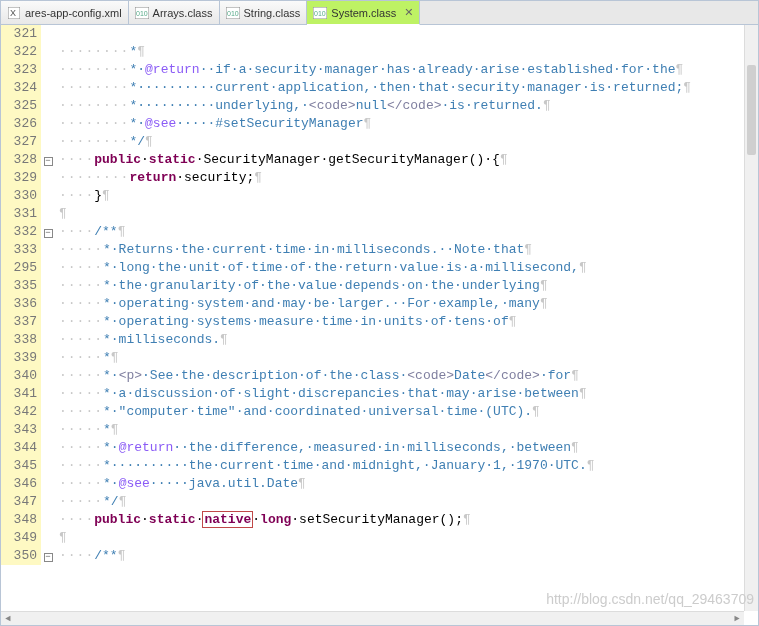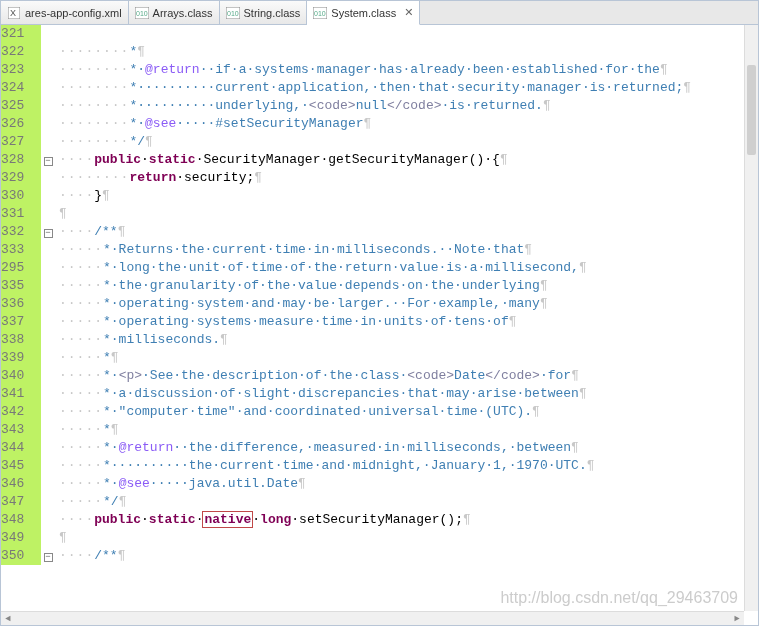--- a/index.html
+++ b/index.html
@@ -26,21 +26,21 @@
     padding: 0 6px;
     border-right: 1px solid #b8c5d6;
     background: linear-gradient(#fafafa,#e8e8e8);
     cursor: pointer;
     gap: 4px;
     font-family: Tahoma, Arial, sans-serif;
     font-size: 11px;
     color: #333;
   }
   .tab.active {
-    background: #ffffff;
+    background: #bef264;
     border-bottom: 1px solid #fff;
     margin-bottom: -1px;
   }
   .tab .icon { width: 14px; height: 14px; display: flex; align-items: center; justify-content: center; }
   .tab-close { font-family: Arial,sans-serif; color: #666; margin-left: 4px; font-size: 11px; }
   .editor {
     position: absolute;
     left: 0;
     right: 14px;
     top: 24px;
@@ -48,24 +48,25 @@
     overflow: hidden;
     white-space: nowrap;
   }
   .line {
     display: flex;
     height: 18px;
     line-height: 18px;
   }
   .lineno {
     width: 40px;
+    text-align: right;
     color: #787878;
     padding-right: 4px;
     user-select: none;
-    background: #bef264;
+    background: #fef9c3;
   }
   .fold-col {
     width: 14px;
     text-align: center;
     color: #787878;
     user-select: none;
     position: relative;
     background: #fff;
   }
   .fold-box {
@@ -120,25 +121,25 @@
   }
   .harrow {
     position:absolute;
     top:0;bottom:0;
     width:14px;
     display:flex;align-items:center;justify-content:center;
     color:#888;font-size:9px;
   }
   .watermark {
     position:absolute;
-    right:20px;
+    right:4px;
     bottom:18px;
     color:#cccccc;
     font-family:Arial,sans-serif;
-    font-size:16px;
+    font-size:14px;
     pointer-events:none;
   }
 </style>
 </head>
 <body>
 
 <div class="tab-bar" id="tab-bar">
     <div class="tab">
       <span class="icon">
         <svg width="12" height="12">
@@ -184,21 +185,21 @@
       <div class="fold-col"></div>
     </div>
     <div class="line">
       <div class="lineno">322</div>
       <div class="fold-col"></div>
       <div class="code"><span class="ws">········</span><span class="cmt">*</span><span class="pilcrow">¶</span></div>
     </div>
     <div class="line">
       <div class="lineno">323</div>
       <div class="fold-col"></div>
-      <div class="code"><span class="ws">········</span><span class="cmt">*·</span><span class="tag">@return</span><span class="cmt">··if·a·systems·manager·has·already·been·established·for·the</span><span class="pilcrow">¶</span></div>
+      <div class="code"><span class="ws">········</span><span class="cmt">*·</span><span class="tag">@return</span><span class="cmt">··if·a·security·manager·has·already·arise·established·for·the</span><span class="pilcrow">¶</span></div>
     </div>
     <div class="line">
       <div class="lineno">324</div>
       <div class="fold-col"></div>
       <div class="code"><span class="ws">········</span><span class="cmt">*··········current·application,·then·that·security·manager·is·returned;</span><span class="pilcrow">¶</span></div>
     </div>
     <div class="line">
       <div class="lineno">325</div>
       <div class="fold-col"></div>
       <div class="code"><span class="ws">········</span><span class="cmt">*··········underlying,·</span><span class="ctag">&lt;code&gt;</span><span class="cmt">null</span><span class="ctag">&lt;/code&gt;</span><span class="cmt">·is·returned.</span><span class="pilcrow">¶</span></div>

